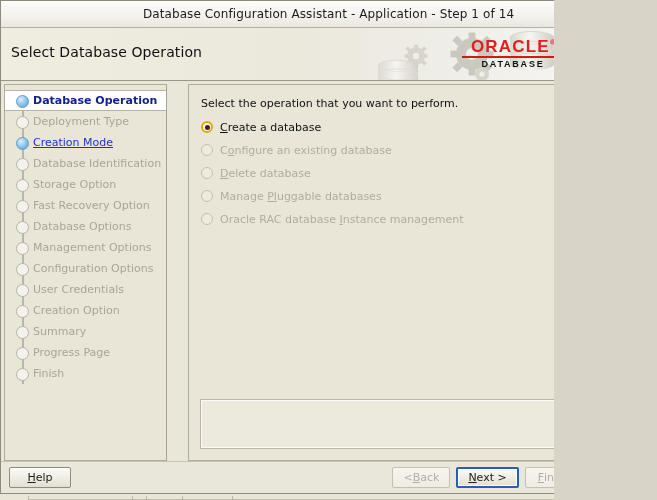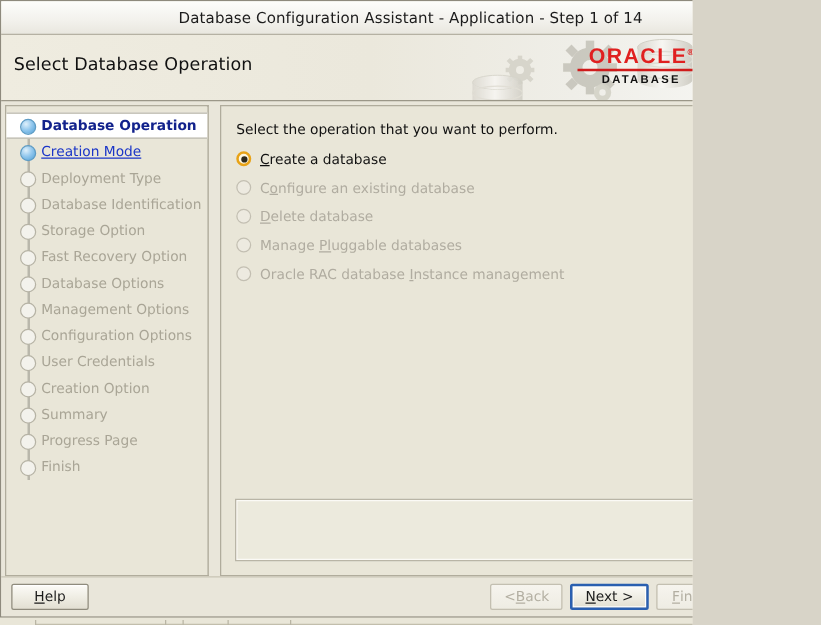--- a/index.html
+++ b/index.html
@@ -183,21 +183,21 @@
   }
 
   
   .body-split {
     flex: 1 1 auto;
     display: flex;
     min-height: 0;
     background: #e9e6da;
     padding: 3px 3px 0 3px;
     box-sizing: border-box;
-    gap: 9px;
+    gap: 21px;
   }
 
   
   .sidebar {
     flex: 0 0 163px;
     box-sizing: border-box;
     background: #e9e6d8;
     border: 1px solid #b0ac9c;
     border-right: 1px solid #a8a495;
     position: relative;
@@ -485,27 +485,27 @@
     <div class="body-split">
 
       <div class="sidebar">
         <div class="steps">
           <div class="rail"></div>
           <div id="steps-host">
               <div class="step current">
                 <span class="dot"></span>
                 <span class="step-label">Database Operation</span>
               </div>
+              <div class="step ">
+                <span class="dot"></span>
+                <span class="step-label">Deployment Type</span>
+              </div>
               <div class="step done">
                 <span class="dot"></span>
                 <span class="step-label">Creation Mode</span>
-              </div>
-              <div class="step ">
-                <span class="dot"></span>
-                <span class="step-label">Deployment Type</span>
               </div>
               <div class="step ">
                 <span class="dot"></span>
                 <span class="step-label">Database Identification</span>
               </div>
               <div class="step ">
                 <span class="dot"></span>
                 <span class="step-label">Storage Option</span>
               </div>
               <div class="step ">

